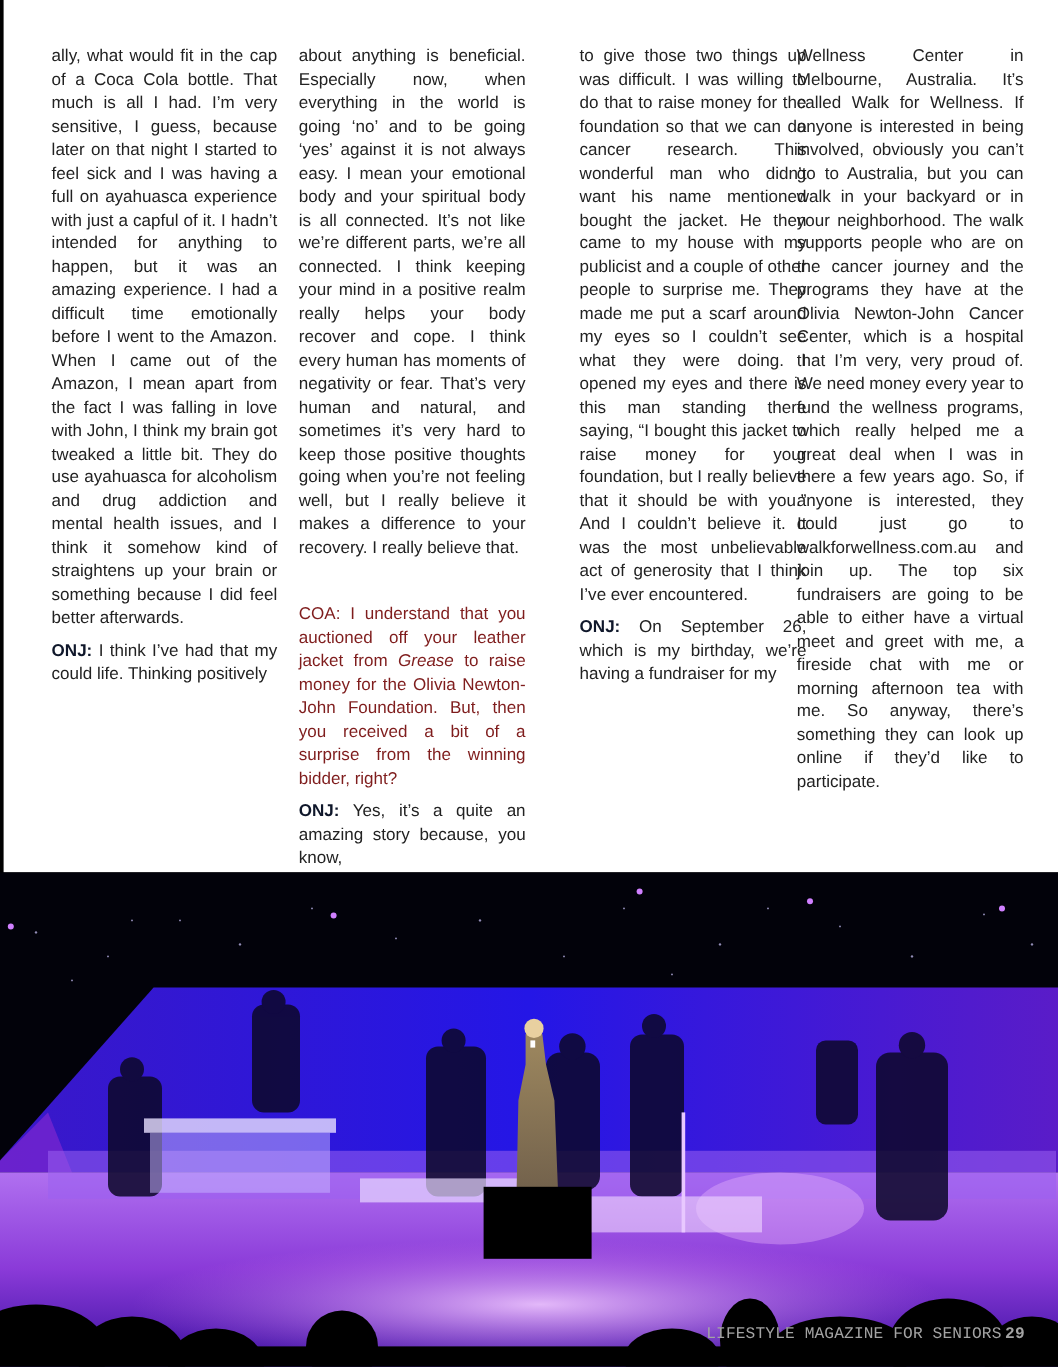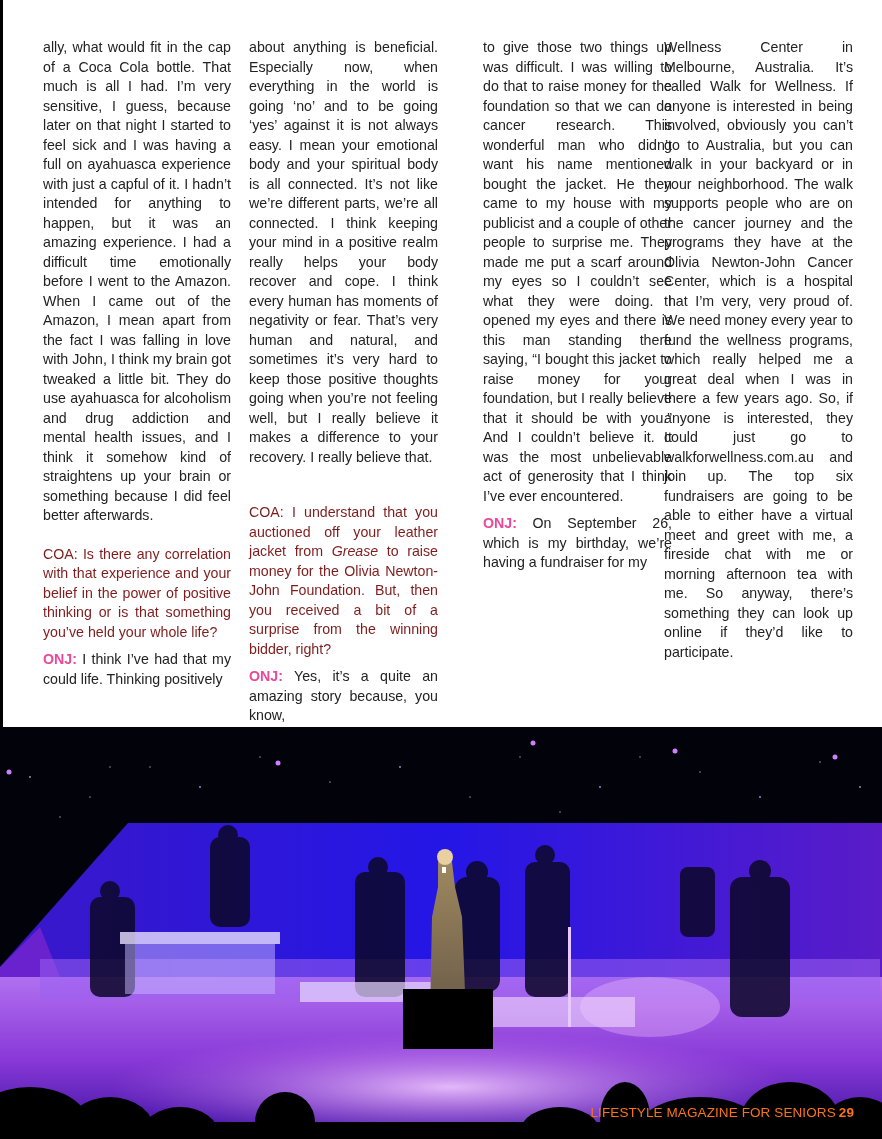--- a/index.html
+++ b/index.html
@@ -15,45 +15,44 @@
   .col {
     position:absolute; top:38px;
     font-size:14.2px; line-height:19.5px; color:#222;
     text-align:justify;
   }
   .col p { margin:0; }
   .col .q {
     font-weight:normal; color:#7f1d1d; margin-top:19px;
   }
   .col .a { margin-top:8px; }
-  .onj { color:#ec4899; font-weight:bold;margin-top:25px; }
+  .onj { color:#0f172a; font-weight:bold;margin-top:25px; }
   .c1 { left:40px; width:188px; }
   .c2 { left:246px; width:189px; }
   .c3 { left:480px; width:189px; }
   .c4 { left:661px; width:189px; }
 
   .photo {
     position:absolute; left:0; top:727px; width:882px; height:412px;
     overflow:hidden;
     background:#02020a;
   }
   .footer {
     position:absolute; right:28px; bottom:19px;
-    color:#f97316; font-size:13.5px; letter-spacing:0.1px;
-    font-family:Liberation Sans, sans-serif;
+    color:#a3a3a3; font-size:13.5px; letter-spacing:0.1px;
+    font-family:Liberation Mono, monospace;
   }
   .footer b { font-weight:bold; margin-left:3px; }
 </style>
 </head>
 <body>
 
 <div class="page-top">
   <div class="col c1">
     <p>ally, what would fit in the cap of a Coca Cola bottle. That much is all I had.  I’m very sensitive, I guess, because later on that night I started to feel sick and I was having a full on ayahuasca experience with just a capful of it. I hadn’t intended for anything to happen, but it was an amazing experience. I had a difficult time emotionally before I went to the Amazon. When I came out of the Amazon, I mean apart from the fact I was falling in love with John, I think my brain got tweaked a little bit. They do use ayahuasca for alcoholism and drug addiction and mental health issues, and I think it somehow kind of straightens up your brain or something because I did feel better afterwards.</p>
-    <p class="q">COA: Is there any correlation with that experience and your belief in the power of positive thinking or is that something you’ve held your whole life?</p>
     <p class="a"><span class="onj">ONJ:</span><span> I think I’ve had that my could life. Thinking positively</span></p>
   </div>
 
   <div class="col c2">
     <p>about anything is beneficial. Especially now, when everything in the world is going ‘no’ and to be going ‘yes’ against it is not always easy. I mean your emotional body and your spiritual body is all connected. It’s not like we’re different parts, we’re all connected. I think keeping your mind in a positive realm really helps your body recover and cope. I think every human has moments of negativity or fear. That’s very human and natural, and sometimes it’s very hard to keep those positive thoughts going when you’re not feeling well, but I really believe it makes a difference to your recovery. I really believe that.</p>
     <p class="q" style="margin-top:36px"><span>COA: I understand that you auctioned off your leather jacket from </span><i>Grease</i><span> to raise money for the Olivia Newton-John Foundation. But, then you received a bit of a surprise from the winning bidder, right?</span></p>
     <p class="a"><span class="onj">ONJ:</span><span> Yes, it’s a quite an amazing story because, you know,</span></p>
   </div>
 
   <div class="col c3">

